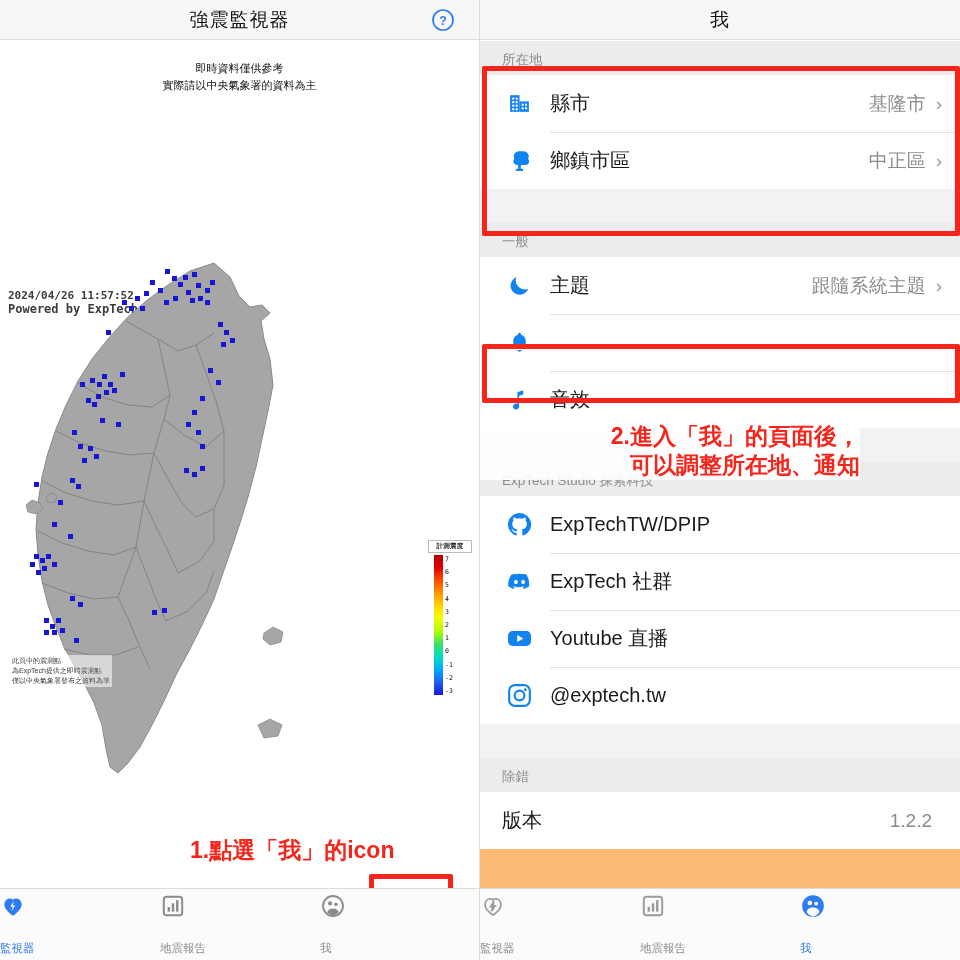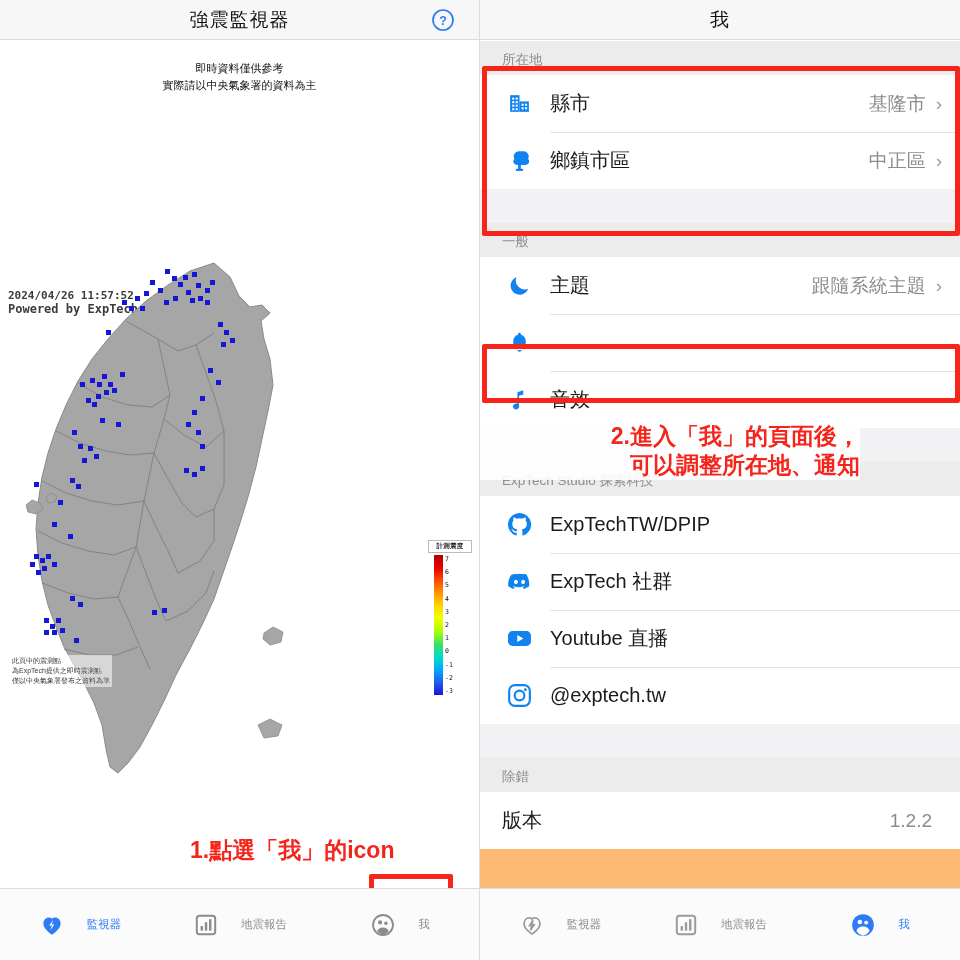--- a/index.html
+++ b/index.html
@@ -45,21 +45,21 @@
       #b00000 0%, #e60000 9%, #ff4b00 18%, #ff9300 27%, #ffd400 36%,
       #f2ff00 45%, #a8ff00 55%, #35e06a 64%, #00dcc8 73%, #00a8ff 82%,
       #1f5ef0 91%, #1616d6 100%); }
   .legend-labels { display:flex; flex-direction:column; justify-content:space-between;
     height:140px; margin-left:2px; font-family:"DejaVu Sans Mono",monospace;
     font-size:6.5px; color:#111; }
 
   
   .tabbar { position:absolute; left:0; bottom:0; width:480px; height:72px;
     background:#fbfbfb; border-top:1px solid #dcdcdc; display:flex; }
-  .tab { flex:1; display:flex; flex-direction:row; align-items:center;
+  .tab { flex:1; display:flex; flex-direction:column; align-items:flex-start;
     justify-content:center; gap:22px; }
   .tab-label { font-size:11.5px; color:#8b8b8b; }
   .tab.active .tab-label { color:#2f7bf6; }
 
   
   .settings { position:absolute; left:0; top:41px; right:0; bottom:72px;
     background:#fdba74; overflow:hidden; }
   .sec-head { padding:10px 22px 6px; font-size:13.5px; color:#8e8e93;
     background:#ececed; }
   .sec-body { background:#fff; }

